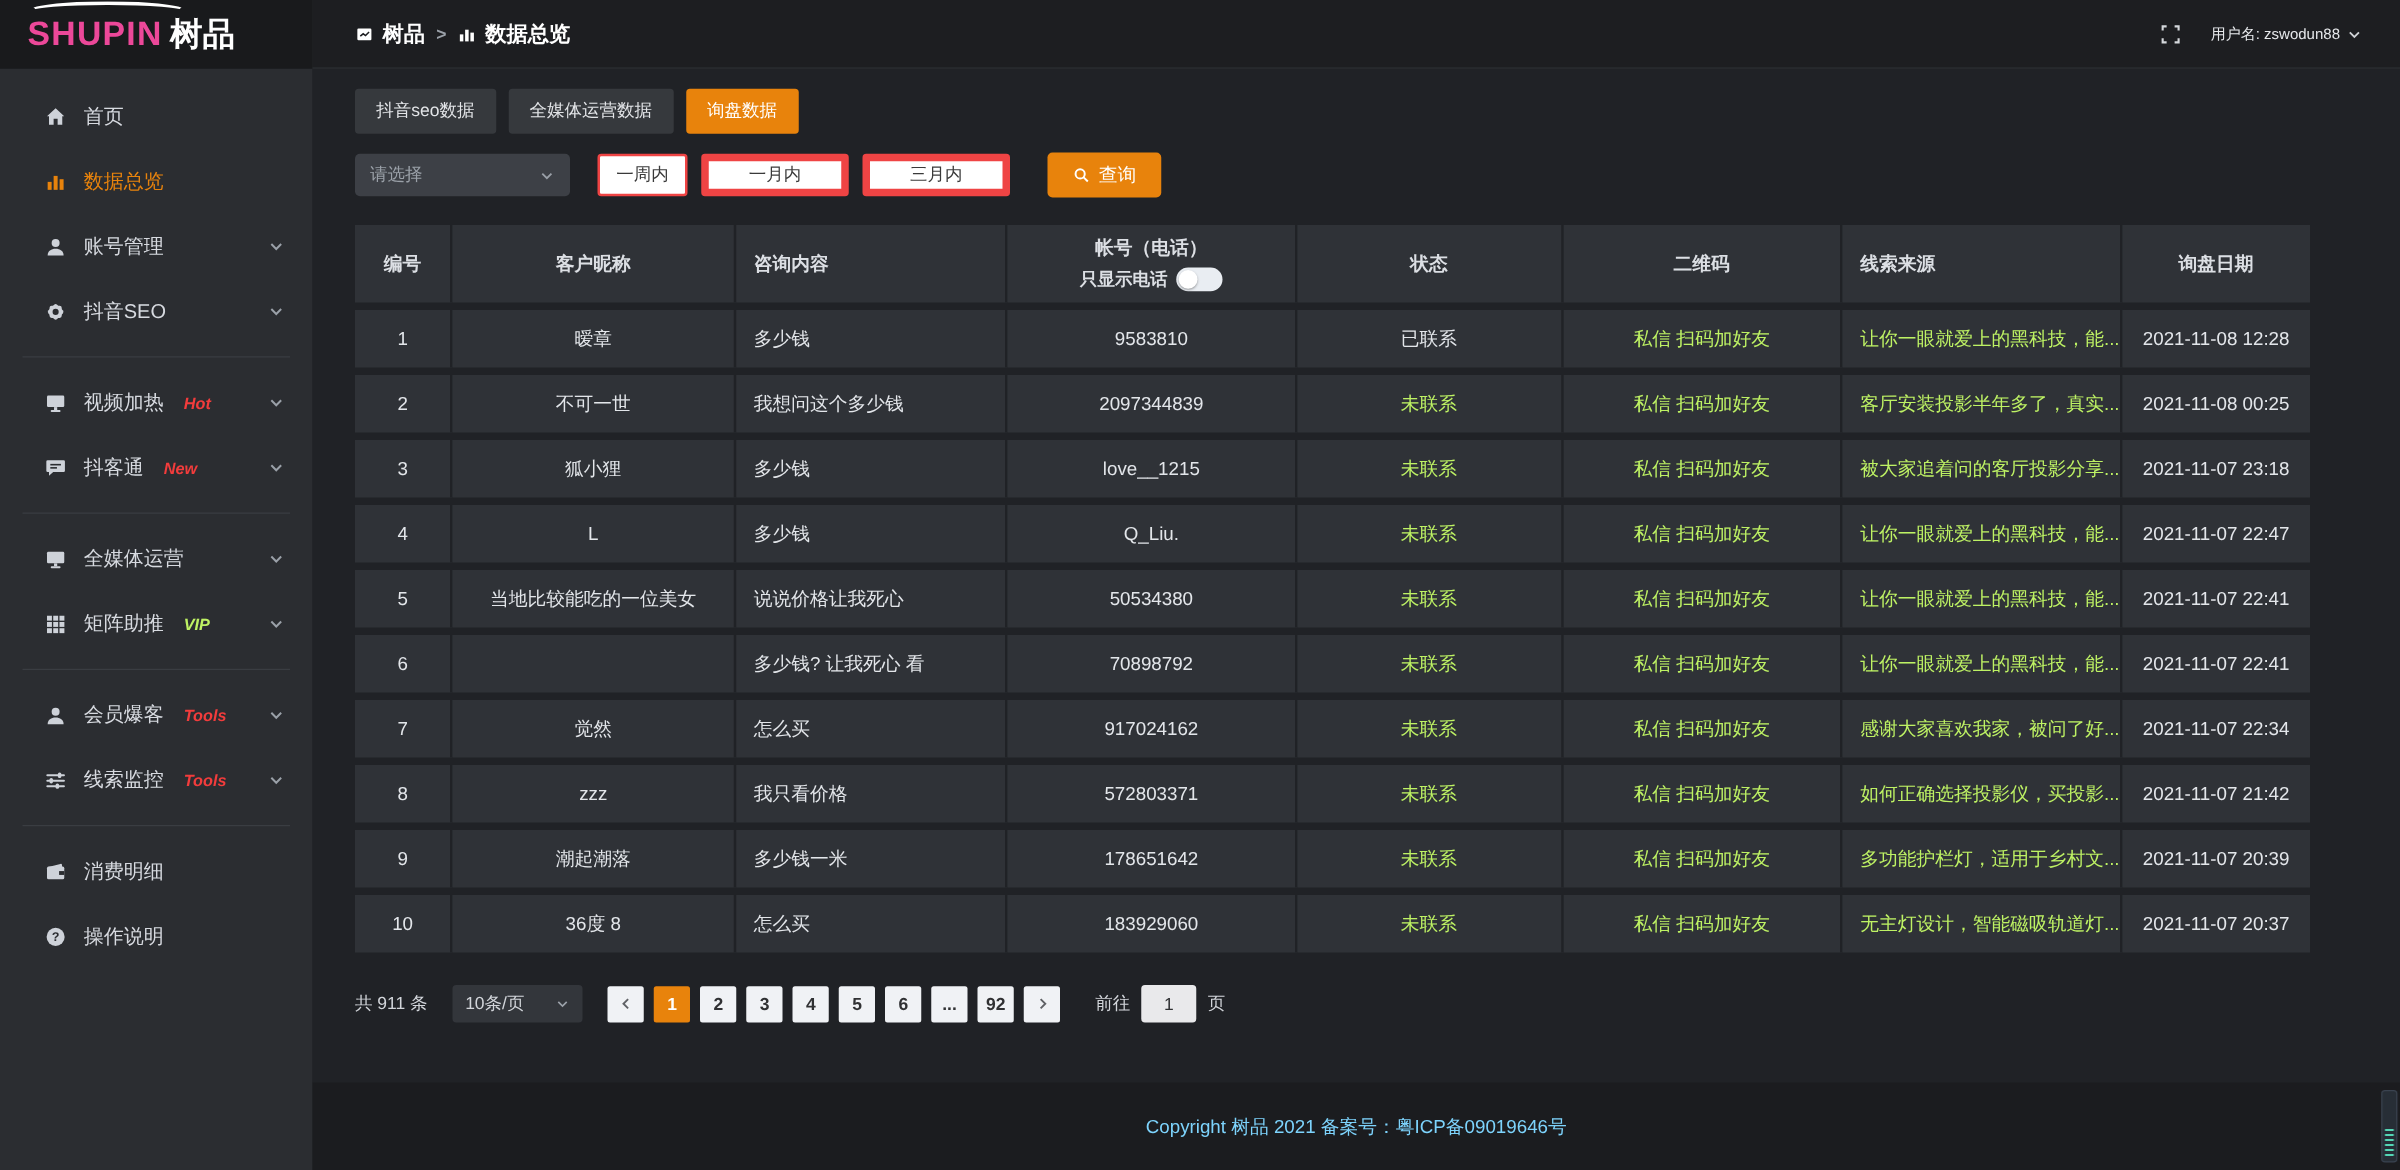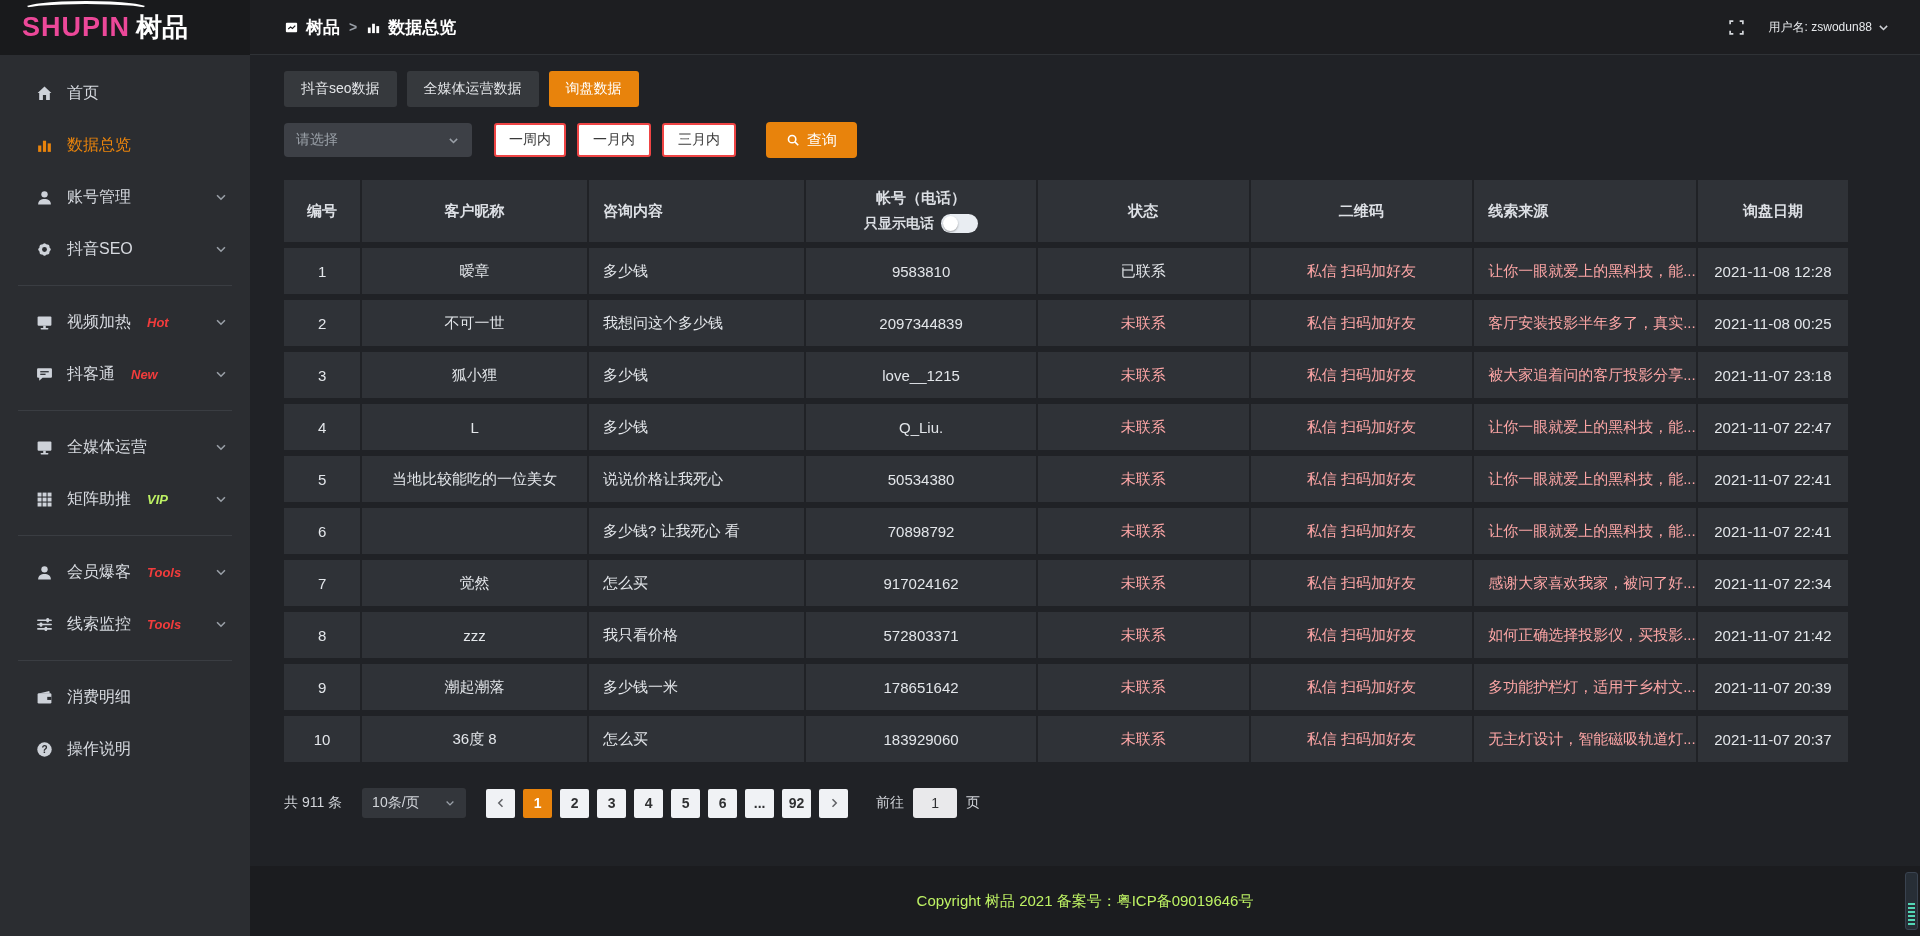--- a/index.html
+++ b/index.html
@@ -45,43 +45,43 @@
   .content { flex:1; background:#202226; padding:16px 72px 0 34px; }
 
   
   .tabs { display:flex; gap:10px; }
   .tab { height:36px; padding:0 17px; background:#36393d; color:#e3e5e8; font-size:14px;
          border:none; border-radius:3px; cursor:pointer; font-family:inherit; }
   .tab.active { background:#e8830c; color:#fff; }
 
   
   .filters { display:flex; align-items:center; margin-top:15px; }
-  .select { width:188px; height:34px; background:#3d4046; border-radius:4px; display:flex;
+  .select { width:172px; height:34px; background:#3d4046; border-radius:4px; display:flex;
             align-items:center; justify-content:space-between; padding:0 12px; color:#9aa0a8;
             font-size:14px; cursor:pointer; }
   .select svg { width:13px; height:13px; color:#9aa0a8; }
   .periods { display:flex; gap:11px; margin-left:22px; }
-  .period { height:34px; padding:0 14px; background:#fff; border:2px solid #ef4444; color:#3a3a3a;
+  .period { height:34px; padding:0 32px; background:#fff; border:6px solid #ef4444; color:#3a3a3a;
             font-size:14px; border-radius:3px; cursor:pointer; font-family:inherit; }
   .period.active { border:2px solid #ef4444; padding:0 13px; }
   .search-btn { margin-left:30px; height:36px; padding:0 20px; background:#e8830c; color:#fff;
                 border:none; border-radius:4px; display:inline-flex; align-items:center; gap:7px;
                 font-size:15px; cursor:pointer; font-family:inherit; }
   .search-btn svg { width:14px; height:14px; }
 
   
   .table-wrap { margin-top:16px; }
   table { width:100%; border-collapse:separate; border-spacing:0 6px; table-layout:fixed; }
   th, td { background:#2f3237; border-right:2px solid #202226; overflow:hidden;
            text-overflow:ellipsis; white-space:nowrap; }
   th:last-child, td:last-child { border-right:none; }
   th { height:62px; color:#dcdfe4; font-size:15px; font-weight:bold; }
   td { height:46px; color:#e3e6ea; font-size:15px; text-align:center; }
   td.al, th.al { text-align:left; padding-left:14px; }
-  .orange, a.orange-link { color:#fca5a5; }
+  .orange, a.orange-link { color:#bef264; }
   a.orange-link { text-decoration:none; cursor:pointer; }
   .th-account-l2 { display:flex; align-items:center; justify-content:center; gap:7px;
                    margin-top:6px; font-size:14px; }
   .switch { width:37px; height:19px; background:#e9edf2; border-radius:10px; position:relative;
             cursor:pointer; flex:0 0 37px; }
   .switch-knob { position:absolute; left:2px; top:2px; width:15px; height:15px; background:#fff;
                  border-radius:50%; box-shadow:0 1px 2px rgba(0,0,0,.35); }
 
   
   .pagination { display:flex; align-items:center; margin-top:20px; font-size:14px; color:#d2d5da; }
@@ -92,21 +92,21 @@
   .pbtn { min-width:29px; height:29px; background:#f0f2f5; color:#303133; border-radius:2px;
           display:inline-flex; align-items:center; justify-content:center; font-size:14px;
           font-weight:bold; margin-right:8px; border:none; cursor:pointer; font-family:inherit; padding:0 6px; }
   .pbtn.active { background:#e8830c; color:#fff; }
   .pbtn svg { width:12px; height:12px; }
   .goto { display:flex; align-items:center; gap:9px; margin-left:20px; }
   .goto-input { width:44px; height:30px; background:#e9e9eb; border:none; border-radius:3px;
                 text-align:center; color:#303133; font-size:14px; font-family:inherit; }
 
   footer { height:70px; flex:0 0 70px; background:#1b1c1f; display:flex; align-items:center;
-           justify-content:center; color:#bef264; font-size:15px; }
+           justify-content:center; color:#7dd3fc; font-size:15px; }
 
   
   .corner-widget { position:fixed; right:2px; bottom:6px; width:13px; height:58px; background:#272e36;
                    border:1px solid #3a4350; border-radius:3px; }
   .corner-widget .stripes { position:absolute; bottom:4px; left:2px; right:2px; height:22px;
       background:repeating-linear-gradient(to bottom,#54d6b5 0 2px,transparent 2px 4px); }
 </style>
 </head>
 <body>
 

